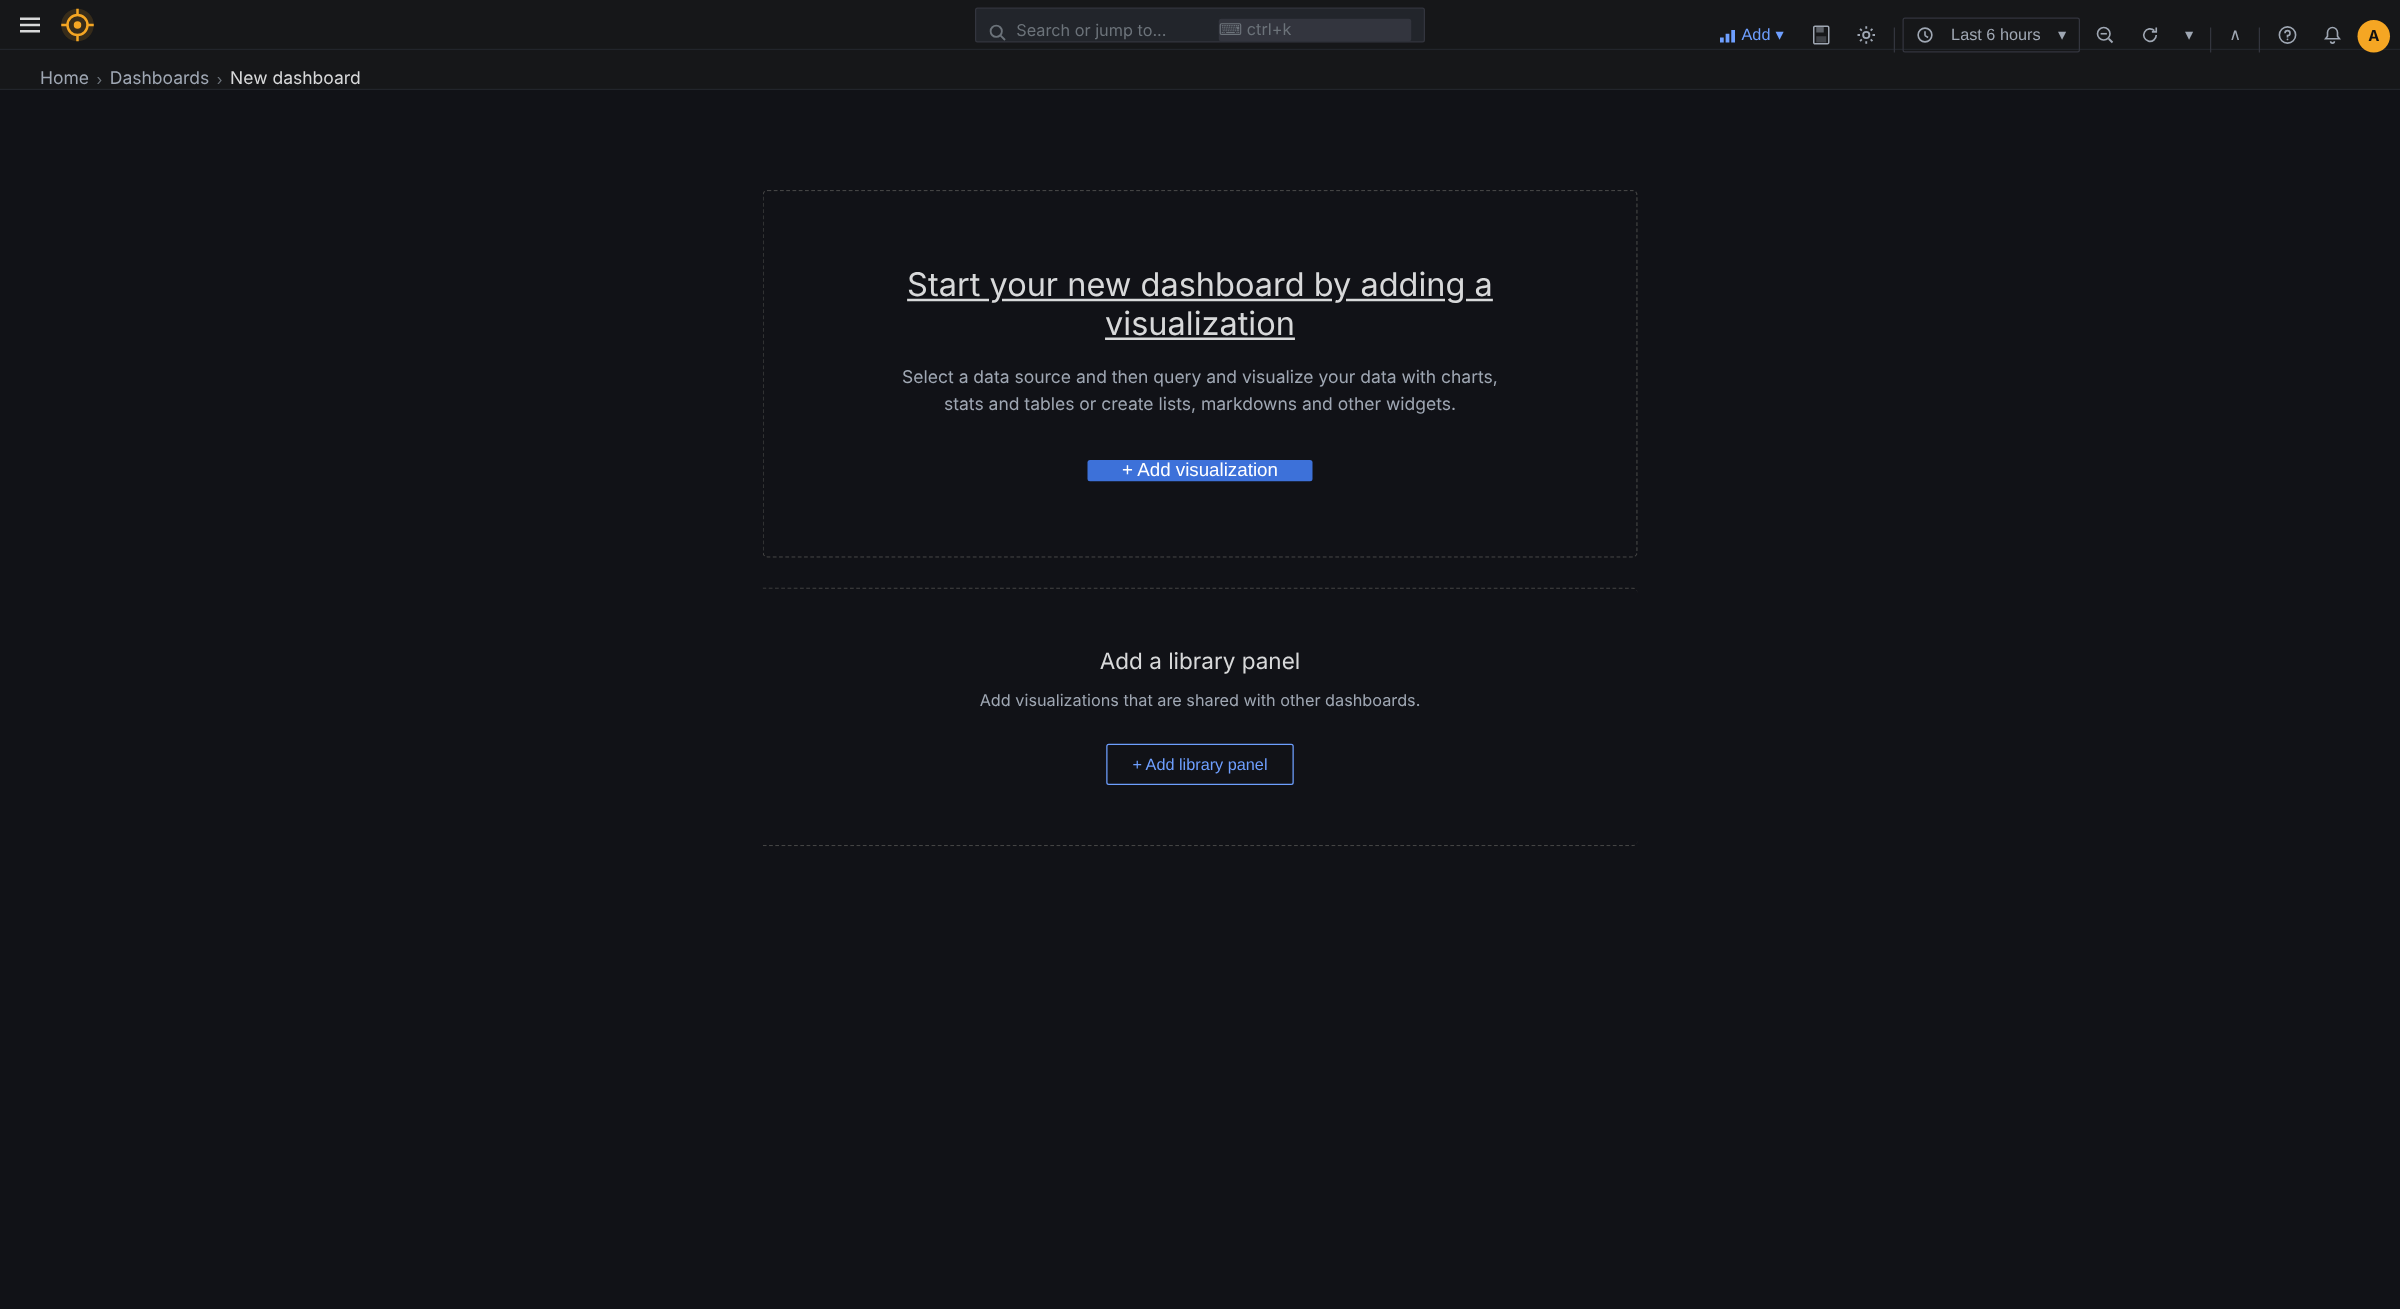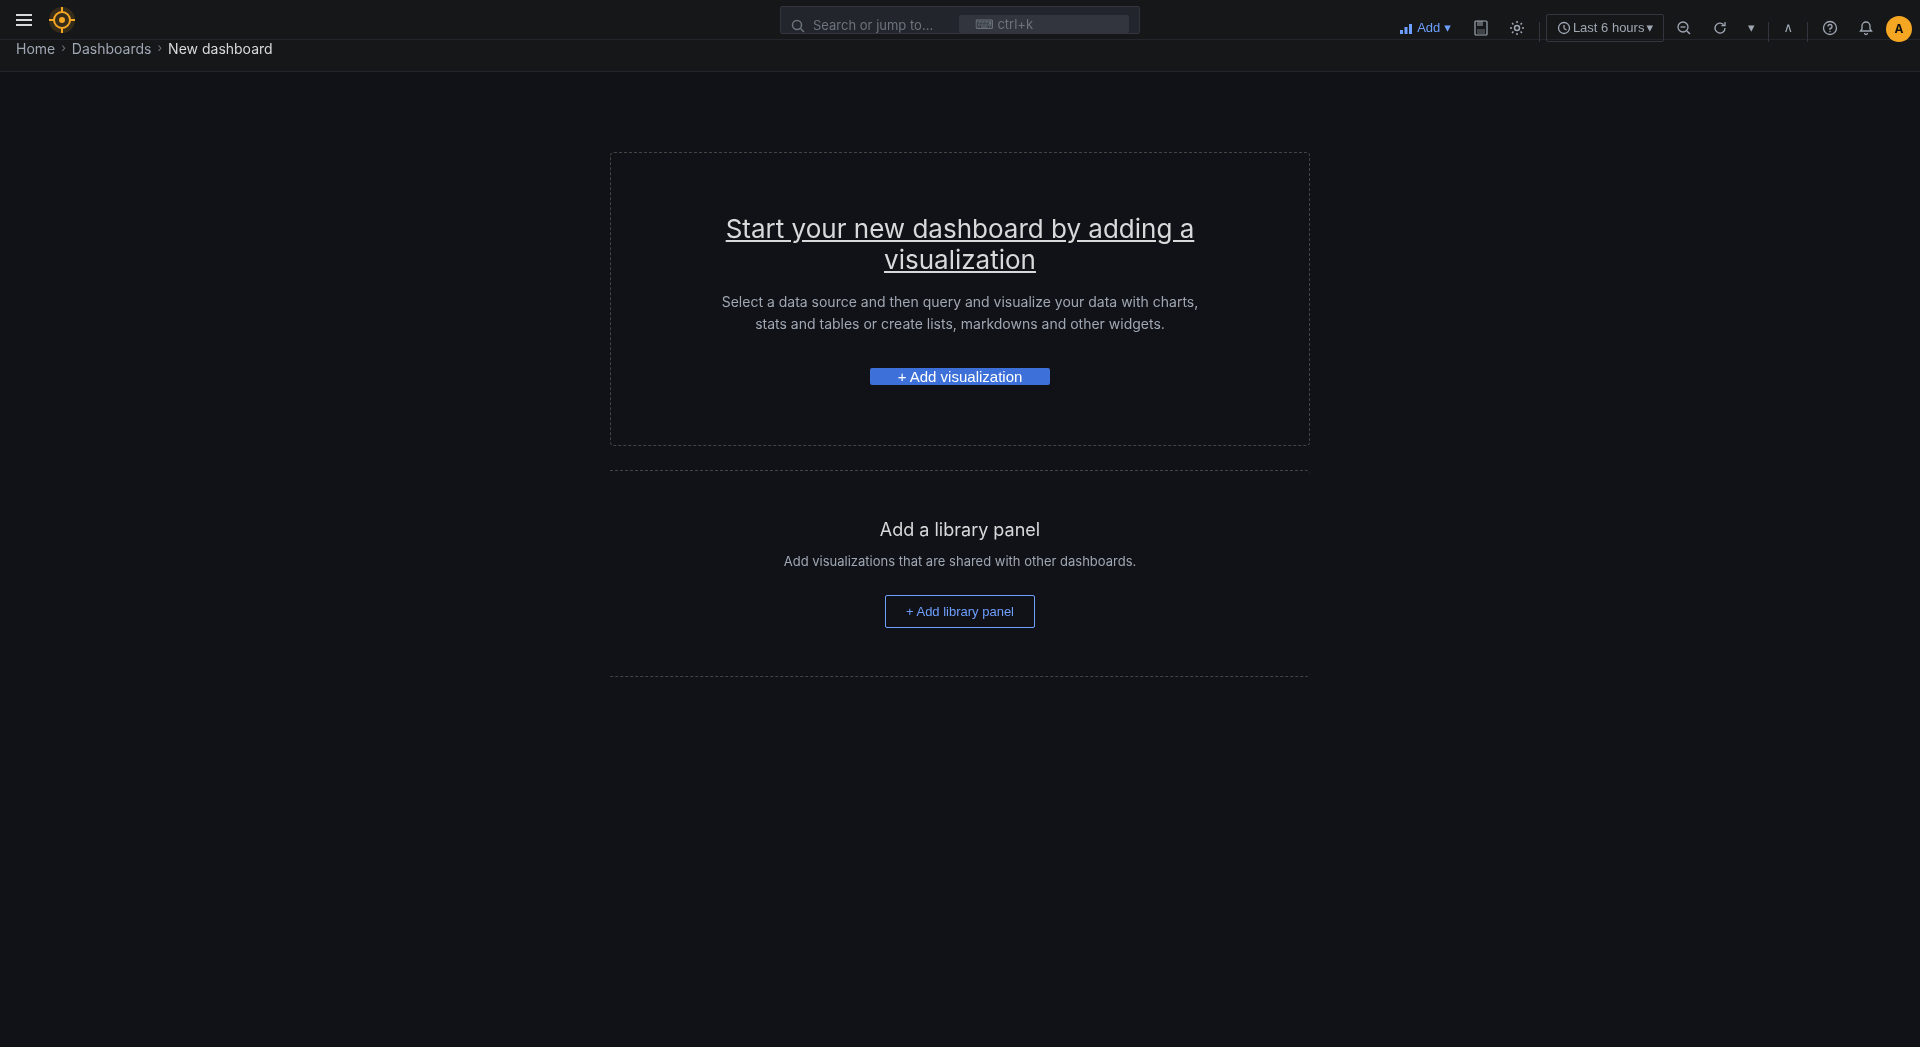--- a/index.html
+++ b/index.html
@@ -77,21 +77,21 @@
       color: #6c737a;
       font-size: 13px;
       flex: 1;
     }
 
     .search-shortcut {
       color: #6c737a;
       font-size: 11px;
       background: #33353e;
       border-radius: 2px;
-      padding: 1px 16px;
+      padding: 1px 0;
     }
 
     
     .topnav-right {
       margin-left: auto;
       display: flex;
       align-items: flex-end;
       gap: 4px;
     }
 
@@ -125,21 +125,21 @@
 
     .time-range-btn {
       background: none;
       border: 1px solid #33353e;
       color: #9fa7b3;
       cursor: pointer;
       padding: 0 10px;
       border-radius: 2px;
       display: flex;
       align-items: center;
-      gap: 2px;
+      gap: 14px;
       font-size: 13px;
       height: 28px;
       margin-top: 16px;
     }
 
     .divider-v {
       width: 1px;
       height: 20px;
       background: #33353e;
       margin: 0 2px;
@@ -157,22 +157,22 @@
       font-size: 12px;
       font-weight: bold;
       cursor: pointer;
     }
 
     
     .breadcrumb-bar {
       background-color: #161719;
       height: 32px;
       display: flex;
-      align-items: flex-start;
-      padding: 0 16px;
+      align-items: flex-end;
+      padding: 0 32px;
       border-bottom: 1px solid #22252b;
       gap: 6px;
     }
 
     .breadcrumb-item {
       color: #9fa7b3;
       font-size: 14px;
       cursor: pointer;
     }
 

